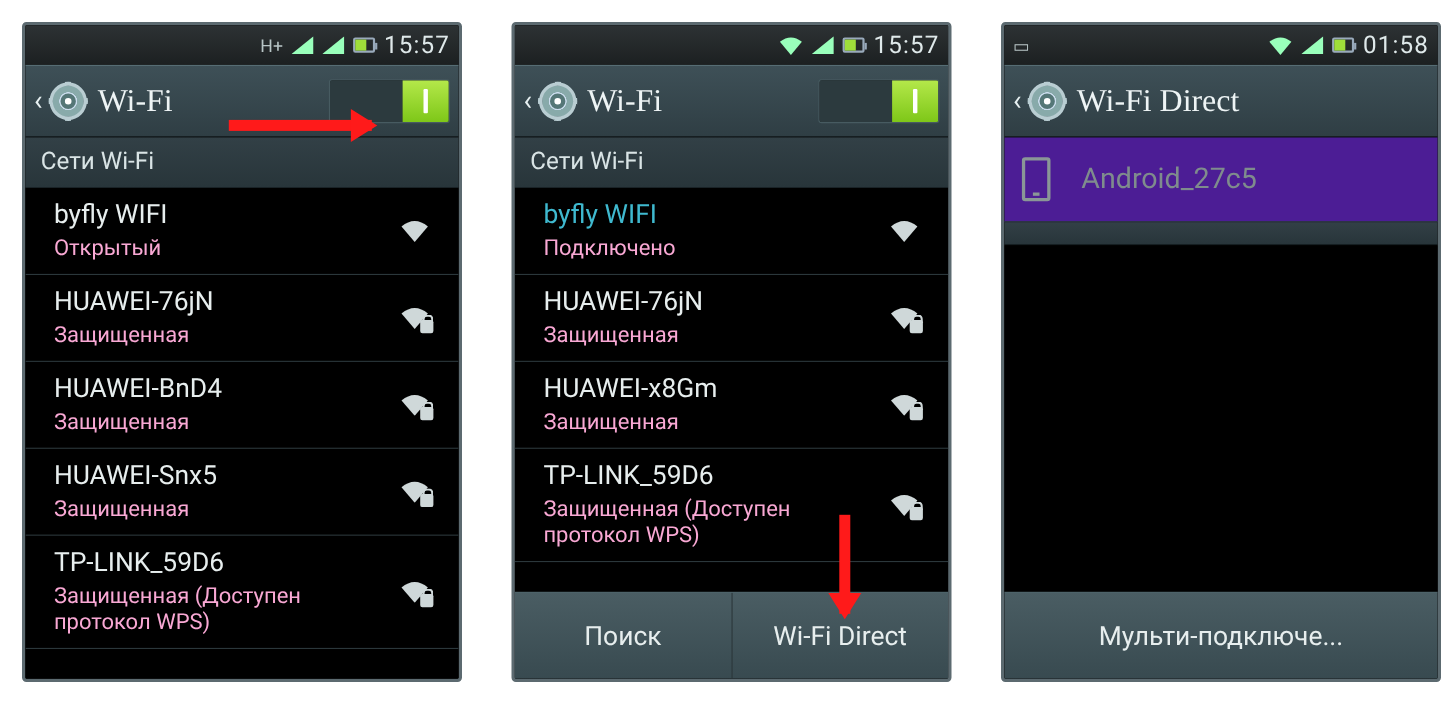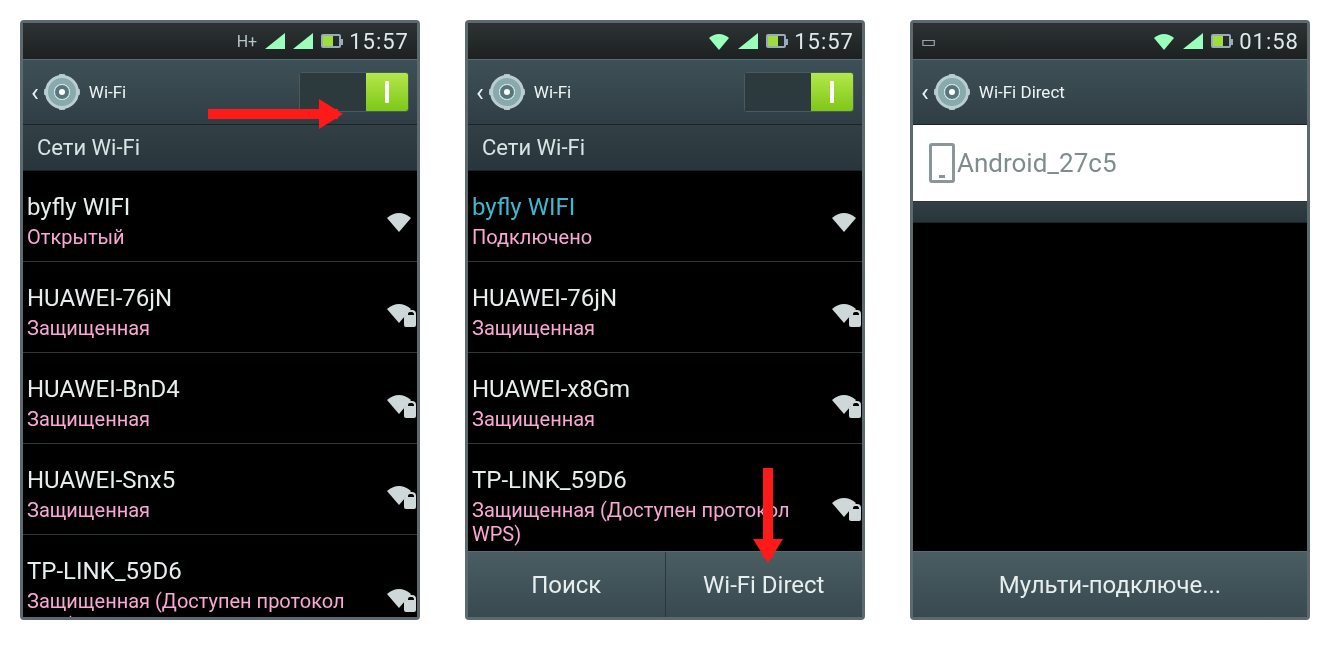--- a/index.html
+++ b/index.html
@@ -44,21 +44,21 @@
   }
   .gear::before{
     content:""; position:absolute; inset:-4px; border-radius:50%;
     background:
       radial-gradient(circle at 50% 0,#b9cdd2 3px,transparent 3px),
       radial-gradient(circle at 50% 100%,#b9cdd2 3px,transparent 3px),
       radial-gradient(circle at 0 50%,#b9cdd2 3px,transparent 3px),
       radial-gradient(circle at 100% 50%,#b9cdd2 3px,transparent 3px);
   }
   .gear-in{width:14px;height:14px;border-radius:50%;background:#fff;border:4px solid #577;}
-  .htitle{font-size:17px;color:#eef4f5;flex:1;}
+  .htitle{font-size:29px;color:#eef4f5;flex:1;font-family:Liberation Serif, serif;}
   .toggle{
     width:110px;height:40px;background:#20292c;border:1px solid #475b61;border-radius:3px;
     display:flex;overflow:hidden;
   }
   .toggle .off{flex:1;background:#2c3a3e;}
   .toggle .on{width:42px;background:linear-gradient(#b4e84a,#7ec718);display:flex;align-items:center;justify-content:center;}
   .toggle .on .bar{width:4px;height:22px;background:#fff;border-radius:1px;}
 
   
   .section-label{
@@ -68,53 +68,53 @@
   }
   .scan-box{display:flex;align-items:center;gap:8px;font-size:20px;color:#d9e4e5;}
   .spinner{
     width:18px;height:18px;border:3px solid #3a6a8a;border-top-color:#9fd6f0;
     border-radius:50%;
   }
 
   
   .list{flex:1;background:#000;overflow:hidden;}
   .row{
-    padding:10px 4px 12px; border-bottom:1px solid #2b373b;
-    display:flex;align-items:center;margin-top:12px;
+    padding:10px 26px 12px; border-bottom:1px solid #2b373b;
+    display:flex;align-items:center;
   }
   .row .txt{flex:1;}
   .row .name{font-size:24px;color:#e7eeee;}
   .row .name.connected{color:#3fb9cf;}
   .row .sub{font-size:20px;color:#f9a8d4;margin-top:4px;}
   .wifi-icon{color:#cfd8d9;position:relative;}
   .wifi-icon svg{display:block;}
   .lock-badge{
     position:absolute;right:-3px;bottom:-4px;width:12px;height:12px;
     background:#cfd8d9;border-radius:2px;
   }
   .lock-badge::before{
     content:"";position:absolute;top:-5px;left:2px;width:6px;height:6px;
     border:2px solid #cfd8d9;border-bottom:none;border-radius:4px 4px 0 0;
   }
 
   
   .dev-row{
-    background:#ffffff;display:flex;align-items:center;gap:2px;
+    background:#4c1d95;display:flex;align-items:center;gap:28px;
     padding:18px 16px;border-bottom:1px solid #2b373b;
   }
   .dev-icon{
     width:26px;height:40px;border:3px solid #8a9697;border-radius:3px;position:relative;
   }
   .dev-icon::after{content:"";position:absolute;bottom:2px;left:50%;transform:translateX(-50%);
     width:6px;height:3px;background:#8a9697;}
   .dev-name{font-size:26px;color:#7f8c8d;}
 
   
   .bottombar{
-    height:66px;background:linear-gradient(#4a5d63,#384a50);
+    height:79px;background:linear-gradient(#4a5d63,#384a50);
     border-top:1px solid #566d74;display:flex;
   }
   .bottombar .btn{
     flex:1;display:flex;align-items:center;justify-content:center;
     color:#e7eeee;font-size:24px;border-right:1px solid #2b373b;
     white-space:nowrap;overflow:hidden;text-overflow:ellipsis;padding:0 8px;
   }
   .bottombar .btn:last-child{border-right:none;}
 
   

